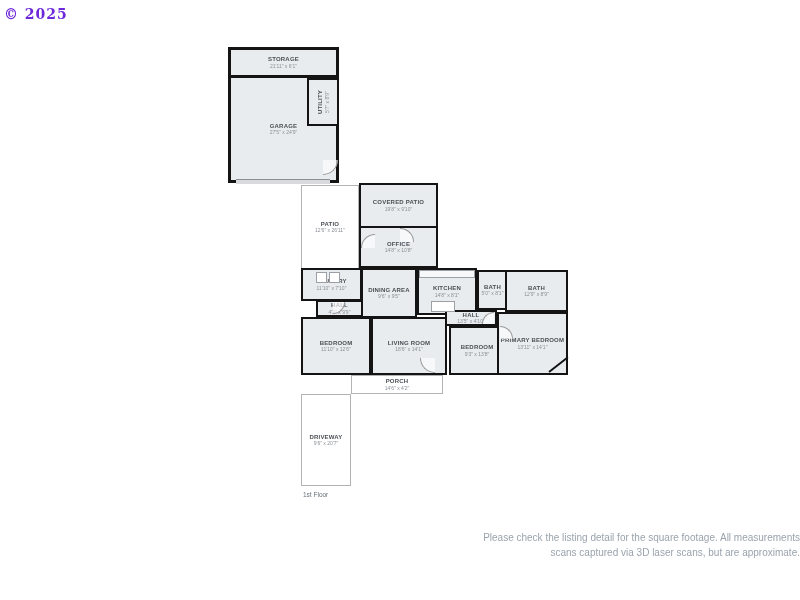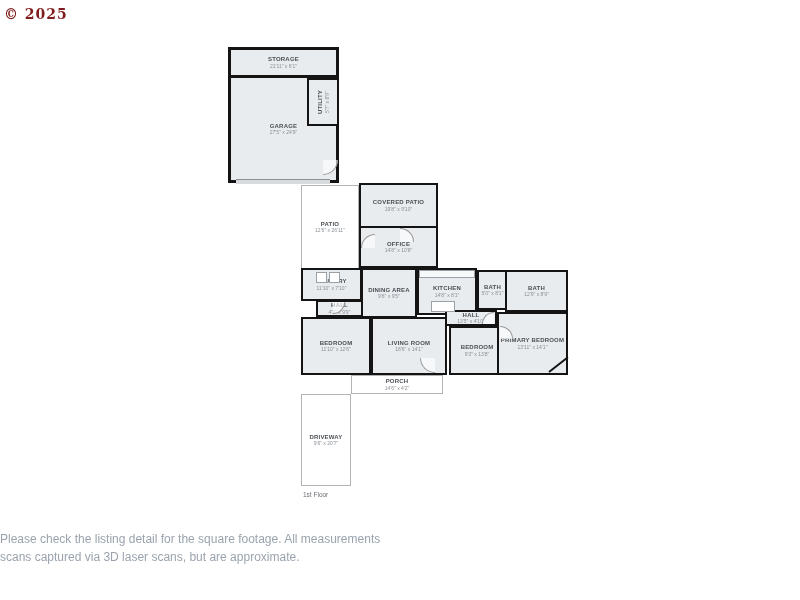--- a/index.html
+++ b/index.html
@@ -1,38 +1,38 @@
 <!DOCTYPE html>
 <html><head>
 <meta charset="utf-8">
 <title>Floor Plan</title>
 <style>
   html,body{margin:0;padding:0;background:#fff;}
   .page{position:relative;width:800px;height:600px;background:#fff;overflow:hidden;
         font-family:"Liberation Sans",sans-serif;}
   .watermark{position:absolute;left:4px;top:6px;font-family:"DejaVu Serif",serif;
-             font-size:14px;font-weight:bold;color:#7f1d1d;letter-spacing:1px;}
+             font-size:14px;font-weight:bold;color:#6d28d9;letter-spacing:1px;}
   .plan{position:absolute;left:0;top:0;width:800px;height:600px;}
   .room{position:absolute;box-sizing:border-box;background:#e9ecef;border:2px solid #141414;
         display:flex;flex-direction:column;align-items:center;justify-content:center;
         text-align:center;overflow:hidden;}
   .room.thick{border-width:3px;}
   .room.open{background:#fff;border:1px solid #b3b3b3;}
   .rname{font-size:6px;line-height:1.15;color:#4a4f54;font-weight:bold;letter-spacing:.2px;}
   .rdims{font-size:5px;line-height:1.2;color:#8b9096;}
   .room.vert{flex-direction:row;}
   .room.vert .lbl{writing-mode:vertical-rl;transform:rotate(180deg);display:flex;
                   flex-direction:column;align-items:center;}
   .arc{position:absolute;box-sizing:border-box;background:rgba(255,255,255,.65);}
   .fix{position:absolute;box-sizing:border-box;background:#fff;border:1px solid #9aa0a6;}
   .gdoor{position:absolute;height:4px;background:#d8dadd;border-top:1px solid #8a8f94;}
   .diag{position:absolute;height:2px;background:#141414;transform-origin:left center;}
   .floor-label{position:absolute;left:303px;top:491px;font-size:6.5px;color:#6a6f75;}
-  .footer{position:absolute;left:0;right:0;top:530px;text-align:left;
-          font-size:12px;line-height:1.5;color:#9aa3ad;}
+  .footer{position:absolute;left:0;right:0;top:530px;text-align:right;
+          font-size:10px;line-height:1.5;color:#9aa3ad;}
 </style>
 </head>
 <body>
 
 <div class="page">
   <div class="watermark">© 2025</div>
 
   <div class="plan">
 
     <div class="room thick" style="left:228px;top:47px;width:111px;height:31px;">

